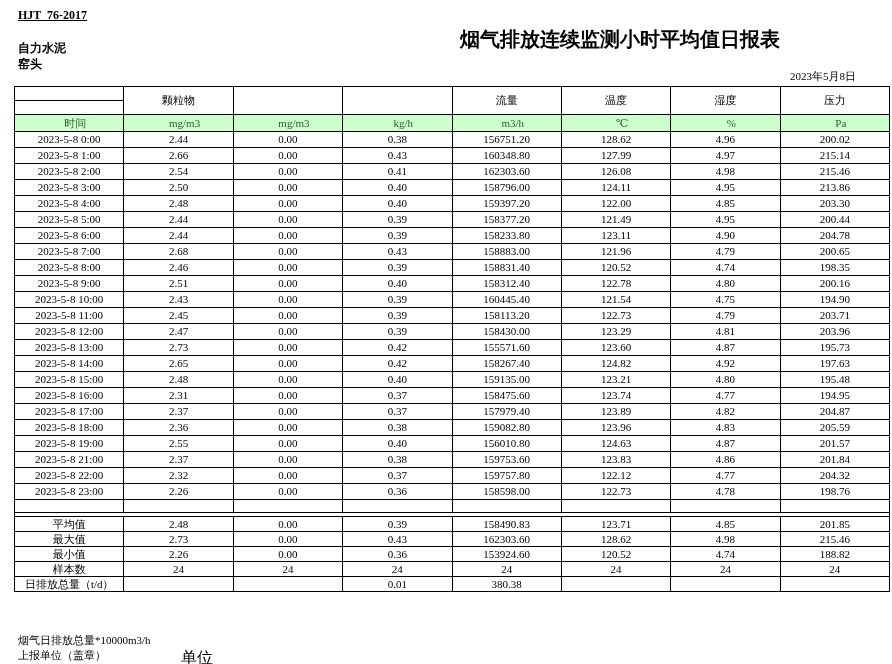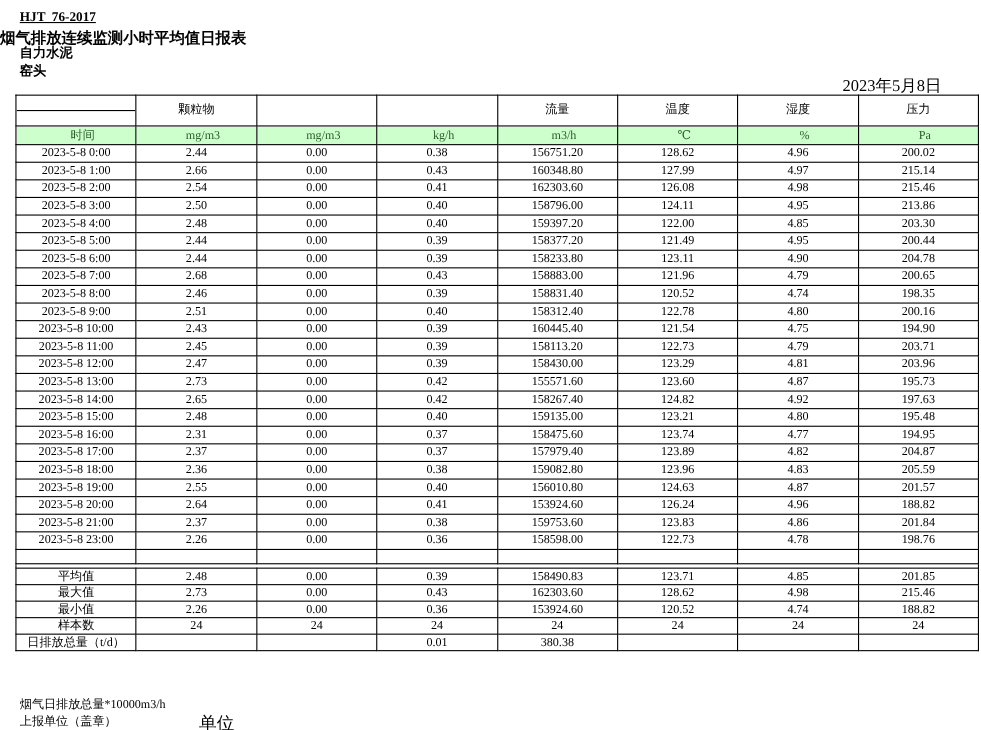--- a/index.html
+++ b/index.html
@@ -13,25 +13,25 @@
     overflow:hidden;
   }
   .doc-code {
     position:absolute; left:18px; top:8px;
     font-size:12px; font-weight:bold; white-space:pre;
     font-family:"Liberation Serif","DejaVu Serif",serif;
     text-decoration:underline;
   }
   .title {
     position:absolute; left:0; top:26px; width:780px;
-    text-align:left; font-size:14px; font-weight:bold;
+    text-align:right; font-size:20px; font-weight:bold;
   }
   .company { position:absolute; left:18px; top:40px; font-size:12px; font-weight:bold; }
   .station { position:absolute; left:18px; top:56px; font-size:12px; font-weight:bold; }
-  .date    { position:absolute; right:36px; top:69px; font-size:15px; }
+  .date    { position:absolute; right:36px; top:69px; font-size:11px; }
 
   table.report-table {
     position:absolute; left:14px; top:86px; width:876px;
     border-collapse:collapse; table-layout:fixed;
     font-size:11px;
   }
   table.report-table td {
     border:1px solid #000;
     text-align:center; vertical-align:middle;
     padding:0; overflow:hidden; white-space:nowrap;
@@ -289,40 +289,40 @@
           <td>2023-5-8 19:00</td>
           <td>2.55</td>
           <td>0.00</td>
           <td>0.40</td>
           <td>156010.80</td>
           <td>124.63</td>
           <td>4.87</td>
           <td>201.57</td>
         </tr>
         <tr class="data-row">
-          <td>2023-5-8 20:00</td>
-          <td>2.64</td>
-          <td>0.00</td>
-          <td>0.41</td>
-          <td>153924.60</td>
-          <td>126.24</td>
-          <td>4.96</td>
-          <td>188.82</td>
-        </tr>
-        <tr class="data-row">
           <td>2023-5-8 21:00</td>
           <td>2.37</td>
           <td>0.00</td>
           <td>0.38</td>
           <td>159753.60</td>
           <td>123.83</td>
           <td>4.86</td>
           <td>201.84</td>
         </tr>
         <tr class="data-row">
+          <td>2023-5-8 22:00</td>
+          <td>2.32</td>
+          <td>0.00</td>
+          <td>0.37</td>
+          <td>159757.80</td>
+          <td>122.12</td>
+          <td>4.77</td>
+          <td>204.32</td>
+        </tr>
+        <tr class="data-row">
           <td>2023-5-8 23:00</td>
           <td>2.26</td>
           <td>0.00</td>
           <td>0.36</td>
           <td>158598.00</td>
           <td>122.73</td>
           <td>4.78</td>
           <td>198.76</td>
         </tr>
         <tr class="empty-row">

